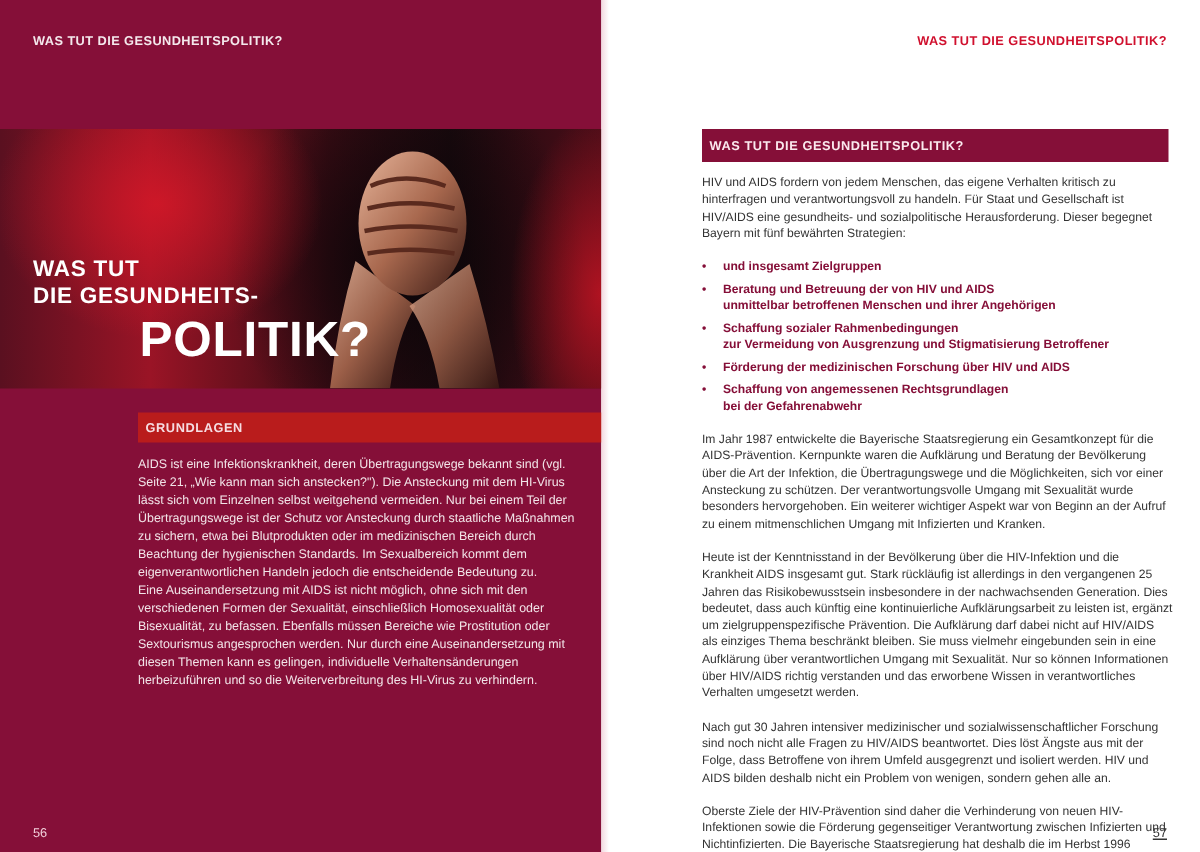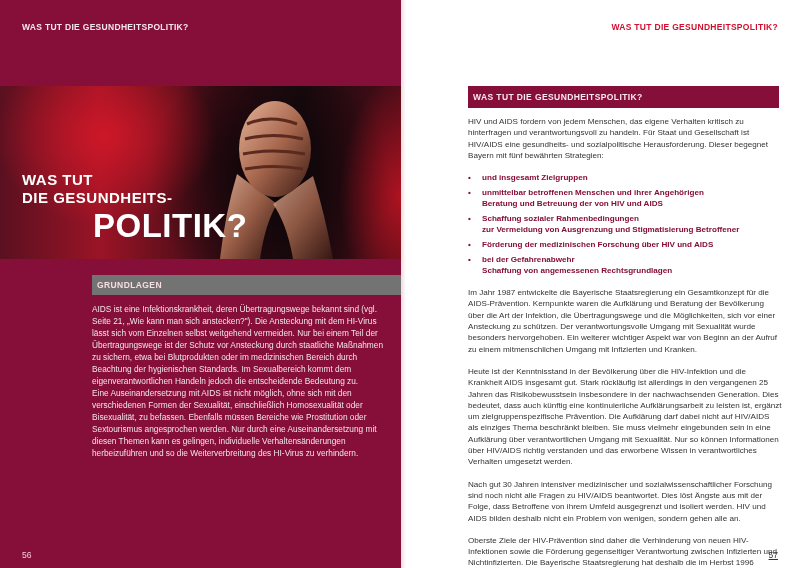--- a/index.html
+++ b/index.html
@@ -13,21 +13,21 @@
     background:
       radial-gradient(ellipse 110px 90px at 105px 50px, rgba(214,24,40,0.85), rgba(214,24,40,0) 100%),
       radial-gradient(ellipse 60px 120px at 400px 110px, rgba(200,20,35,0.8), rgba(200,20,35,0) 100%),
       radial-gradient(ellipse 120px 130px at 270px 90px, rgba(10,5,8,1), rgba(10,5,8,0) 100%),
       linear-gradient(90deg,#5a1020 0%,#9a1426 25%,#3a0c14 55%,#1a0a0e 75%,#4a0d18 100%); }
   .hands { position:absolute; left:215px; top:8px; width:120px; height:165px; }
   .big-title { position:absolute; left:22px; top:172px; color:#fff; font-weight:bold; line-height:1; }
   .big-title .l1, .big-title .l2 { font-size:15px; display:block; letter-spacing:0.5px; }
   .big-title .l2 { margin-top:3px; }
   .big-title .l3 { font-size:33px; display:block; margin-left:71px; margin-top:4px; letter-spacing:0.5px; }
-  .section-bar { position:absolute; left:92px; top:275px; width:314px; height:20px; background:#737373; }
+  .section-bar { position:absolute; left:92px; top:275px; width:314px; height:20px; background:#b91c1c; }
   .section-bar span { position:absolute; left:5px; top:5px; color:#f6dde2; font-size:8.5px; font-weight:bold; letter-spacing:0.4px; }
   .left-body { position:absolute; left:92px; top:303px; width:292px; color:#f2e4e8; font-size:8.3px; line-height:12px; }
   .left-body p { margin:0; }
   .page-num-left { position:absolute; left:22px; top:550px; color:#f1cfda; font-size:8.5px; }
   .page-num-right { position:absolute; right:22px; top:550px; color:#333; font-size:8.5px;text-decoration:underline; }
   .header-bar { position:absolute; left:468px; top:86px; width:311px; height:22px; background:#850f38; }
   .header-bar span { position:absolute; left:5px; top:6px; color:#fbe9ee; font-size:8.5px; font-weight:bold; letter-spacing:0.4px; }
   .right-body { position:absolute; left:468px; top:116px; width:314px; color:#333; font-size:8.1px; line-height:11.3px; }
   .right-body p { margin:0 0 11px 0; }
   .strategies { list-style:none; padding:0; margin:4px 0 11px 0; }
@@ -89,36 +89,36 @@
 
 <div class="right-body">
   <p>HIV und AIDS fordern von jedem Menschen, das eigene Verhalten kritisch zu hinterfragen und verantwortungsvoll zu handeln. Für Staat und Gesellschaft ist HIV/AIDS eine gesundheits- und sozialpolitische Herausforderung. Dieser begegnet Bayern mit fünf bewährten Strategien:</p>
   <ul class="strategies">
     <li>
       <span class="bullet">•</span>
       <span class="line">und insgesamt Zielgruppen</span>
     </li>
     <li>
       <span class="bullet">•</span>
+      <span class="line">Beratung und Betreuung der von HIV und AIDS</span>
       <span class="line">unmittelbar betroffenen Menschen und ihrer Angehörigen</span>
-      <span class="line">Beratung und Betreuung der von HIV und AIDS</span>
     </li>
     <li>
       <span class="bullet">•</span>
       <span class="line">Schaffung sozialer Rahmenbedingungen</span>
       <span class="line">zur Vermeidung von Ausgrenzung und Stigmatisierung Betroffener</span>
     </li>
     <li>
       <span class="bullet">•</span>
       <span class="line">Förderung der medizinischen Forschung über HIV und AIDS</span>
     </li>
     <li>
       <span class="bullet">•</span>
+      <span class="line">Schaffung von angemessenen Rechtsgrundlagen</span>
       <span class="line">bei der Gefahrenabwehr</span>
-      <span class="line">Schaffung von angemessenen Rechtsgrundlagen</span>
     </li>
   </ul>
   <p>Im Jahr 1987 entwickelte die Bayerische Staatsregierung ein Gesamtkonzept für die AIDS-Prävention. Kernpunkte waren die Aufklärung und Beratung der Bevölkerung über die Art der Infektion, die Übertragungswege und die Möglichkeiten, sich vor einer Ansteckung zu schützen. Der verantwortungsvolle Umgang mit Sexualität wurde besonders hervorgehoben. Ein weiterer wichtiger Aspekt war von Beginn an der Aufruf zu einem mitmenschlichen Umgang mit Infizierten und Kranken.</p>
   <p>Heute ist der Kenntnisstand in der Bevölkerung über die HIV-Infektion und die Krankheit AIDS insgesamt gut. Stark rückläufig ist allerdings in den vergangenen 25 Jahren das Risikobewusstsein insbesondere in der nachwachsenden Generation. Dies bedeutet, dass auch künftig eine kontinuierliche Aufklärungsarbeit zu leisten ist, ergänzt um zielgruppenspezifische Prävention. Die Aufklärung darf dabei nicht auf HIV/AIDS als einziges Thema beschränkt bleiben. Sie muss vielmehr eingebunden sein in eine Aufklärung über verantwortlichen Umgang mit Sexualität. Nur so können Informationen über HIV/AIDS richtig verstanden und das erworbene Wissen in verantwortliches Verhalten umgesetzt werden.</p>
   <p>Nach gut 30 Jahren intensiver medizinischer und sozialwissenschaftlicher Forschung sind noch nicht alle Fragen zu HIV/AIDS beantwortet. Dies löst Ängste aus mit der Folge, dass Betroffene von ihrem Umfeld ausgegrenzt und isoliert werden. HIV und AIDS bilden deshalb nicht ein Problem von wenigen, sondern gehen alle an.</p>
   <p>Oberste Ziele der HIV-Prävention sind daher die Verhinderung von neuen HIV-Infektionen sowie die Förderung gegenseitiger Verantwortung zwischen Infizierten und Nichtinfizierten. Die Bayerische Staatsregierung hat deshalb die im Herbst 1996 bayernweit begonnene Kampagne aktualisiert und führt sie unter dem Motto „Hand in Hand. Gegen AIDS." weiter.</p>
 </div>
 
 <div class="page-num-right">57</div>
 

